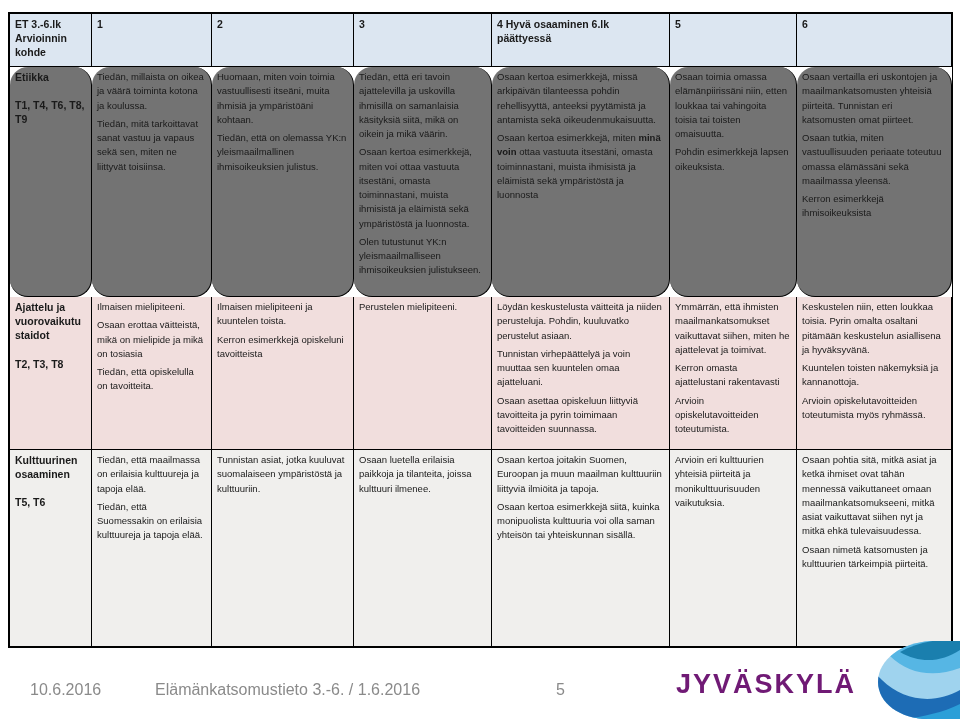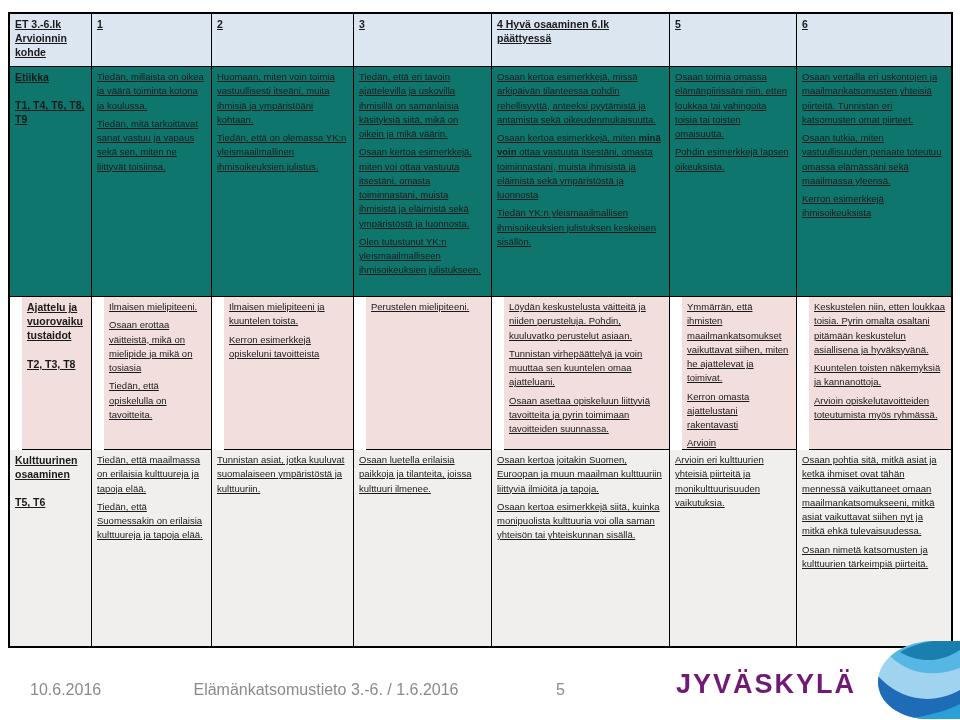--- a/index.html
+++ b/index.html
@@ -12,38 +12,38 @@
   .rubric-table {
     position:absolute; left:8px; top:12px;
     display:grid;
     grid-template-columns:82px 120px 142px 138px 178px 127px 155px;
     grid-template-rows:53px 230px 153px 197px;
     border-top:2px solid #000; border-left:2px solid #000;
     border-right:1px solid #000; border-bottom:1px solid #000;
   }
   .cell {
     border-right:1px solid #000; border-bottom:1px solid #000;
-    overflow:hidden; padding:3px 6px 5px 5px;text-decoration:underline;
+    overflow:hidden; padding:3px 6px 5px 5px;
   }
   .head-cell { background:#dce6f1; font-weight:bold; font-size:10.5px; line-height:1.35; }
   .row-head { font-weight:bold; font-size:10.5px; line-height:1.35; overflow-wrap:anywhere; }
   .row-head .codes { margin-top:14px; }
   .data-cell {
     font-size:9.5px; line-height:1.5;
     display:flex; flex-direction:column; justify-content:flex-start;
   }
   .data-cell p { margin:0 0 4px 0; }
-  .bg-row1 { background:#0f766e; }
-  .bg-row2 { background:#f1dedd;margin-left:12px; }
+  .bg-row1 { background:#737373;border-radius:18px; }
+  .bg-row2 { background:#f1dedd; }
   .bg-row3 { background:#f0efed; }
   .footer-date, .footer-title, .slide-number {
     position:absolute; font-size:16px; color:#8a8a8a;
   }
   .footer-date { left:30px; top:681px; }
-  .footer-title { left:161px; top:681px; width:330px; text-align:center; }
+  .footer-title { left:155px; top:681px; width:330px; }
   .slide-number { left:556px; top:681px; }
   .logo {
     position:absolute; right:0; bottom:0; height:80px;
     display:flex; align-items:center;
   }
   .logo-wordmark {
     font-size:27px; font-weight:bold; letter-spacing:2px; color:#701a75;
     margin-right:12px; margin-top:8px;
   }
   .logo-emblem { width:92px; height:80px; display:block; }
@@ -74,21 +74,20 @@
         <p>Tiedän, että on olemassa YK:n yleismaailmallinen ihmisoikeuksien julistus.</p>
       </div>
       <div class="cell data-cell bg-row1">
         <p>Tiedän, että eri tavoin ajattelevilla ja uskovilla ihmisillä on samanlaisia käsityksiä siitä, mikä on oikein ja mikä väärin.</p>
         <p>Osaan kertoa esimerkkejä, miten voi ottaa vastuuta itsestäni, omasta toiminnastani, muista ihmisistä ja eläimistä sekä ympäristöstä ja luonnosta.</p>
         <p>Olen tutustunut YK:n yleismaailmalliseen ihmisoikeuksien julistukseen.</p>
       </div>
       <div class="cell data-cell bg-row1">
         <p>Osaan kertoa esimerkkejä, missä arkipäivän tilanteessa pohdin rehellisyyttä, anteeksi pyytämistä ja antamista sekä oikeudenmukaisuutta.</p>
         <p>Osaan kertoa esimerkkejä, miten <b>minä voin</b> ottaa vastuuta itsestäni, omasta toiminnastani, muista ihmisistä ja eläimistä sekä ympäristöstä ja luonnosta</p>
-        <p>Tiedän YK:n yleismaailmallisen ihmisoikeuksien julistuksen keskeisen sisällön.</p>
       </div>
       <div class="cell data-cell bg-row1">
         <p>Osaan toimia omassa elämänpiirissäni niin, etten loukkaa tai vahingoita toisia tai toisten omaisuutta.</p>
         <p>Pohdin esimerkkejä lapsen oikeuksista.</p>
       </div>
       <div class="cell data-cell bg-row1">
         <p>Osaan vertailla eri uskontojen ja maailmankatsomusten yhteisiä piirteitä. Tunnistan eri katsomusten omat piirteet.</p>
         <p>Osaan tutkia, miten vastuullisuuden periaate toteutuu omassa elämässäni sekä maailmassa yleensä.</p>
         <p>Kerron esimerkkejä ihmisoikeuksista</p>
       </div>

